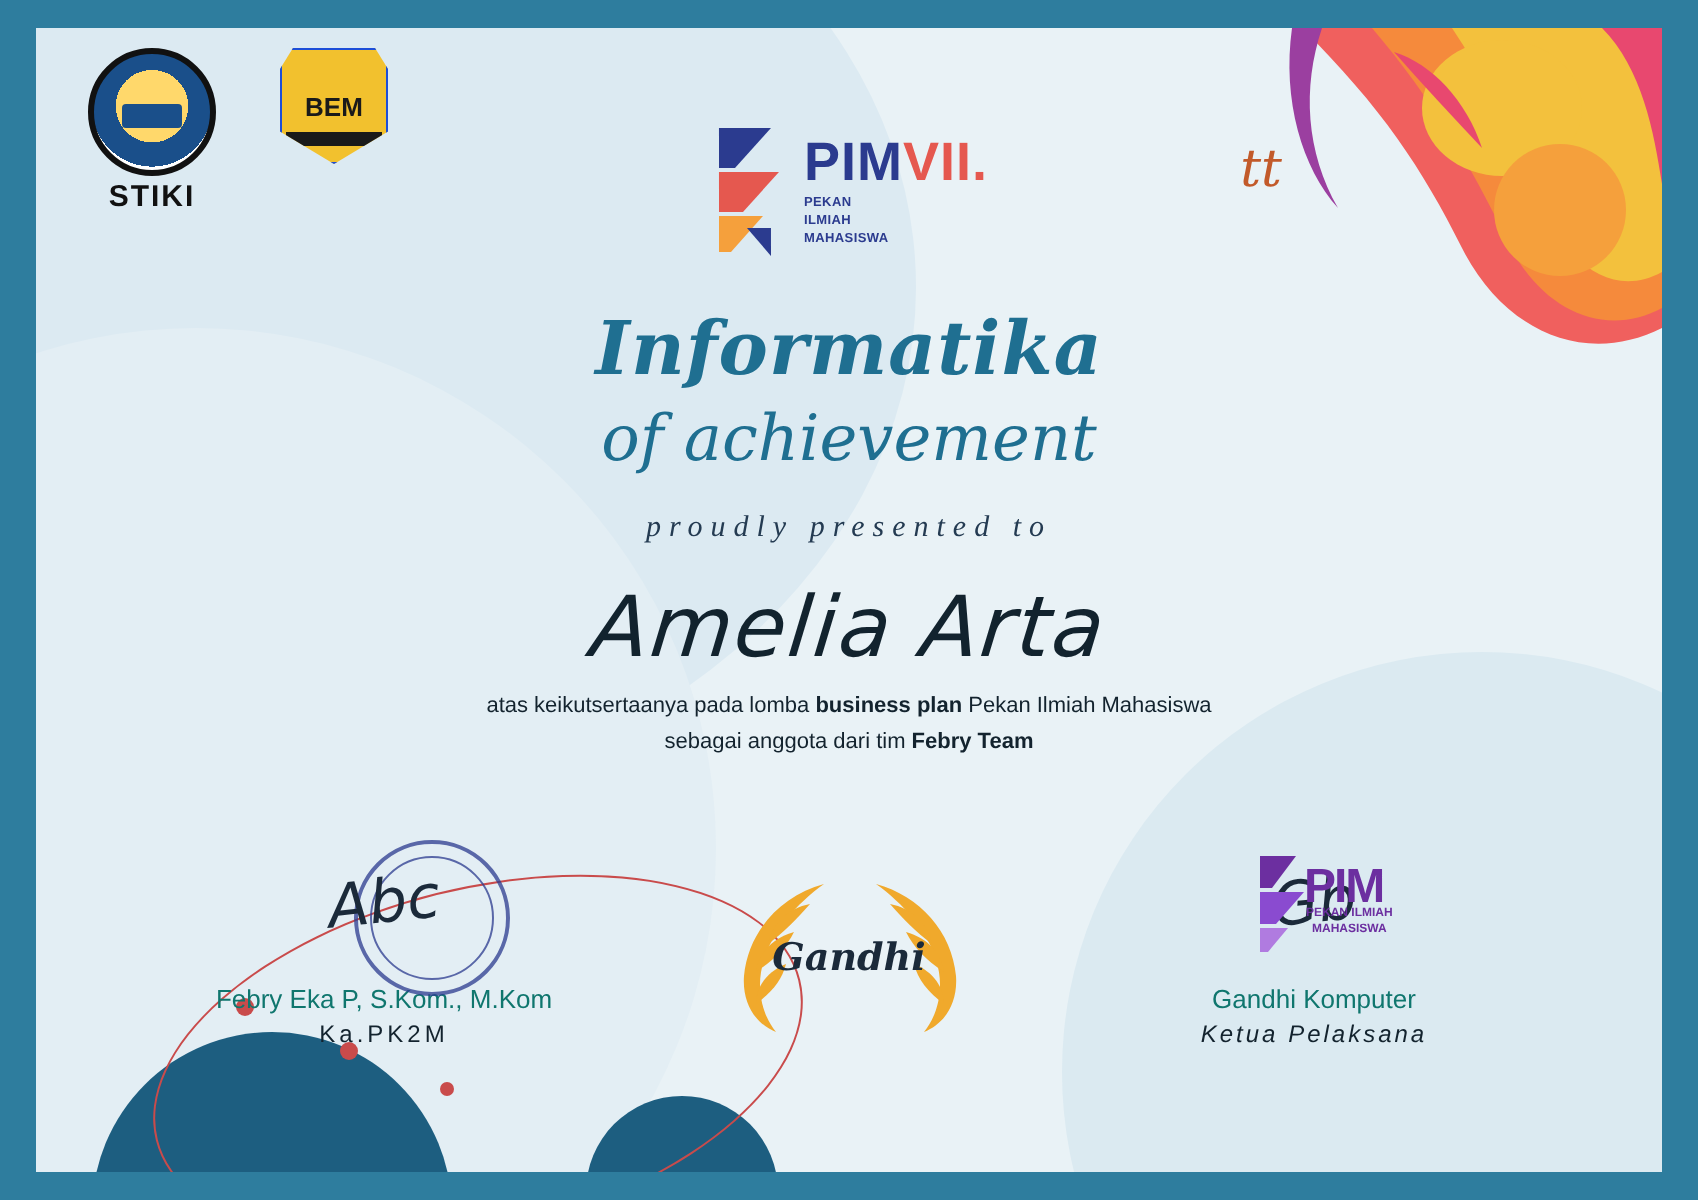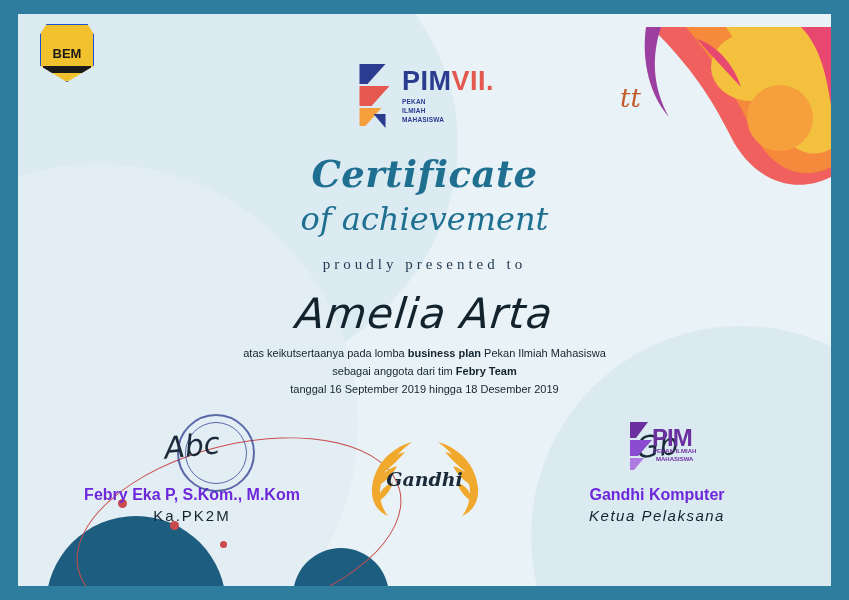--- a/index.html
+++ b/index.html
@@ -88,21 +88,21 @@
     border-radius: 50%;
     background: #c94b4b;
   }
   .orbit-dot.d1 { left: 100px; bottom: 78px; }
   .orbit-dot.d2 { left: 152px; bottom: 56px; }
   .orbit-dot.d3 { left: 202px; bottom: 38px; width: 7px; height: 7px;}
   
   .swoosh-wrap {
     position: absolute;
     right: 0;
-    top: 13px;
+    top: 0;
     width: 330px;
     height: 230px;
     overflow: hidden;
   }
   .dot-orange {
     position: absolute;
     right: 18px;
     top: 58px;
     width: 66px;
     height: 66px;
@@ -238,20 +238,21 @@
   }
   .cert-sub {
     font-family: "DejaVu Serif", serif;
     font-style: italic;
     font-size: 32px;
     color: #1f6f91;
     margin-top: 4px;
   }
   .proudly {
     font-family: "Liberation Serif", serif;
+    font-style: italic;
     font-size: 15px;
     letter-spacing: 4px;
     color: #243b52;
     margin-top: 18px;
   }
   .recipient {
     font-family: "DejaVu Sans", sans-serif;
     font-style: italic;
     font-size: 42px;
     color: #12232e;
@@ -308,26 +309,26 @@
     opacity: .75;
   }
   .stamp:before {
     content: "";
     position: absolute;
     inset: 6px;
     border: 1px solid #2b3b8f;
     border-radius: 50%;
   }
   .sign-name {
-    font-size: 16px;
-    font-weight: bold;
-    color: #6d28d9;
+    font-size: 13px;
+    font-weight: normal;
+    color: #0f766e;
   }
   .sign-role {
-    font-size: 15px;
+    font-size: 12px;
     color: #13232e;
     letter-spacing: 2px;
     margin-top: 3px;
   }
   .sign-role.italic { font-style: italic; letter-spacing: 1.5px; }
   .award {
     width: 150px;
     text-align: center;
     position: relative;
     padding-bottom: 4px;
@@ -396,20 +397,24 @@
     <div class="circle-bottom-left"></div>
     <div class="circle-bottom-mid"></div>
     <div class="orbit"></div>
     <div class="orbit-dot d1"></div>
     <div class="orbit-dot d2"></div>
     <div class="orbit-dot d3"></div>
 
     <div class="content">
 
       <div class="logos">
+        <div class="logo-stiki">
+          <div class="seal"></div>
+          <div class="lbl">STIKI</div>
+        </div>
         <div class="logo-bem">
           <div class="shield">
             <span class="bem-text">BEM</span>
             <span class="bem-band"></span>
           </div>
         </div>
       </div>
 
       <div class="pim-logo">
         <div class="pim-mark">
@@ -426,30 +431,29 @@
           </div>
           <div class="pim-sub">
             <div>PEKAN</div>
             <div>ILMIAH</div>
             <div>MAHASISWA</div>
           </div>
         </div>
       </div>
 
       <div class="title-block">
-        <div class="cert-title">Certificate</div>
+        <div class="cert-title">Informatika</div>
         <div class="cert-sub">of achievement</div>
         <div class="proudly">proudly presented to</div>
         <div class="recipient">Amelia Arta</div>
       </div>
 
       <div class="body-text">
           <div><span>atas keikutsertaanya pada lomba </span><span class="b">business plan</span><span> Pekan Ilmiah Mahasiswa</span></div>
           <div><span>sebagai anggota dari tim </span><span class="b">Febry Team</span></div>
-          <div><span>tanggal 16 September 2019 hingga 18 Desember 2019</span></div>
         </div>
 
       <div class="sign-row">
 
         <div class="sign-col">
           <div class="sign-img">
             <div class="stamp"></div>
             <div class="sig-script">Abc</div>
           </div>
           <div class="sign-name">Febry Eka P, S.Kom., M.Kom</div>

